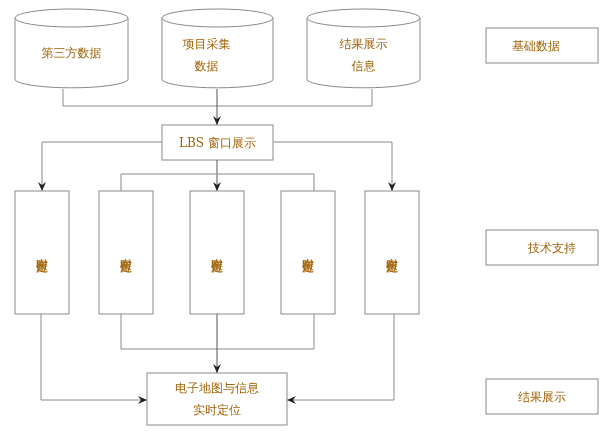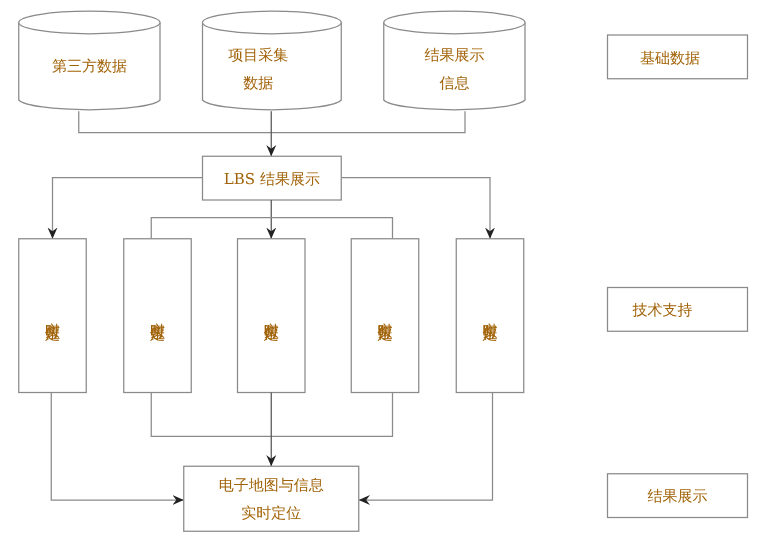--- a/index.html
+++ b/index.html
@@ -62,26 +62,26 @@
     <rect x="486" y="379" width="112" height="35" fill="#fff"></rect>
   </g>
 </svg>
 
 <div class="lbl" style="left:15px;top:25px;width:113px;height:55px;white-space:pre-line;">第三方数据</div>
 <div class="lbl" style="left:162px;top:25px;width:89px;height:60px;white-space:pre-line;">项目采集
 数据</div>
 <div class="lbl" style="left:307px;top:25px;width:113px;height:60px;white-space:pre-line;">结果展示
 信息</div>
 
-<div class="lbl" style="left:162px;top:125px;width:111px;height:35px;">LBS 结果展示</div>
+<div class="lbl" style="left:162px;top:125px;width:111px;height:35px;">LBS 窗口展示</div>
 
 <div class="lbl vert" style="left:15px;top:215px;width:54px;height:70px;">实时定位</div>
 <div class="lbl vert" style="left:99px;top:215px;width:54px;height:70px;">实时定位</div>
 <div class="lbl vert" style="left:190px;top:215px;width:54px;height:70px;">实时定位</div>
 <div class="lbl vert" style="left:281px;top:215px;width:54px;height:70px;">实时定位</div>
 <div class="lbl vert" style="left:365px;top:215px;width:54px;height:70px;">实时定位</div>
 
 <div class="lbl" style="left:147px;top:375px;width:140px;height:48px;white-space:pre-line;">电子地图与信息
 实时定位</div>
 
 <div class="lbl" style="left:486px;top:28px;width:100px;height:35px;">基础数据</div>
-<div class="lbl" style="left:484px;top:230px;width:92px;height:35px;">技术支持</div>
+<div class="lbl" style="left:506px;top:230px;width:92px;height:35px;">技术支持</div>
 <div class="lbl" style="left:486px;top:379px;width:112px;height:35px;">结果展示</div>
 
 </body></html>

